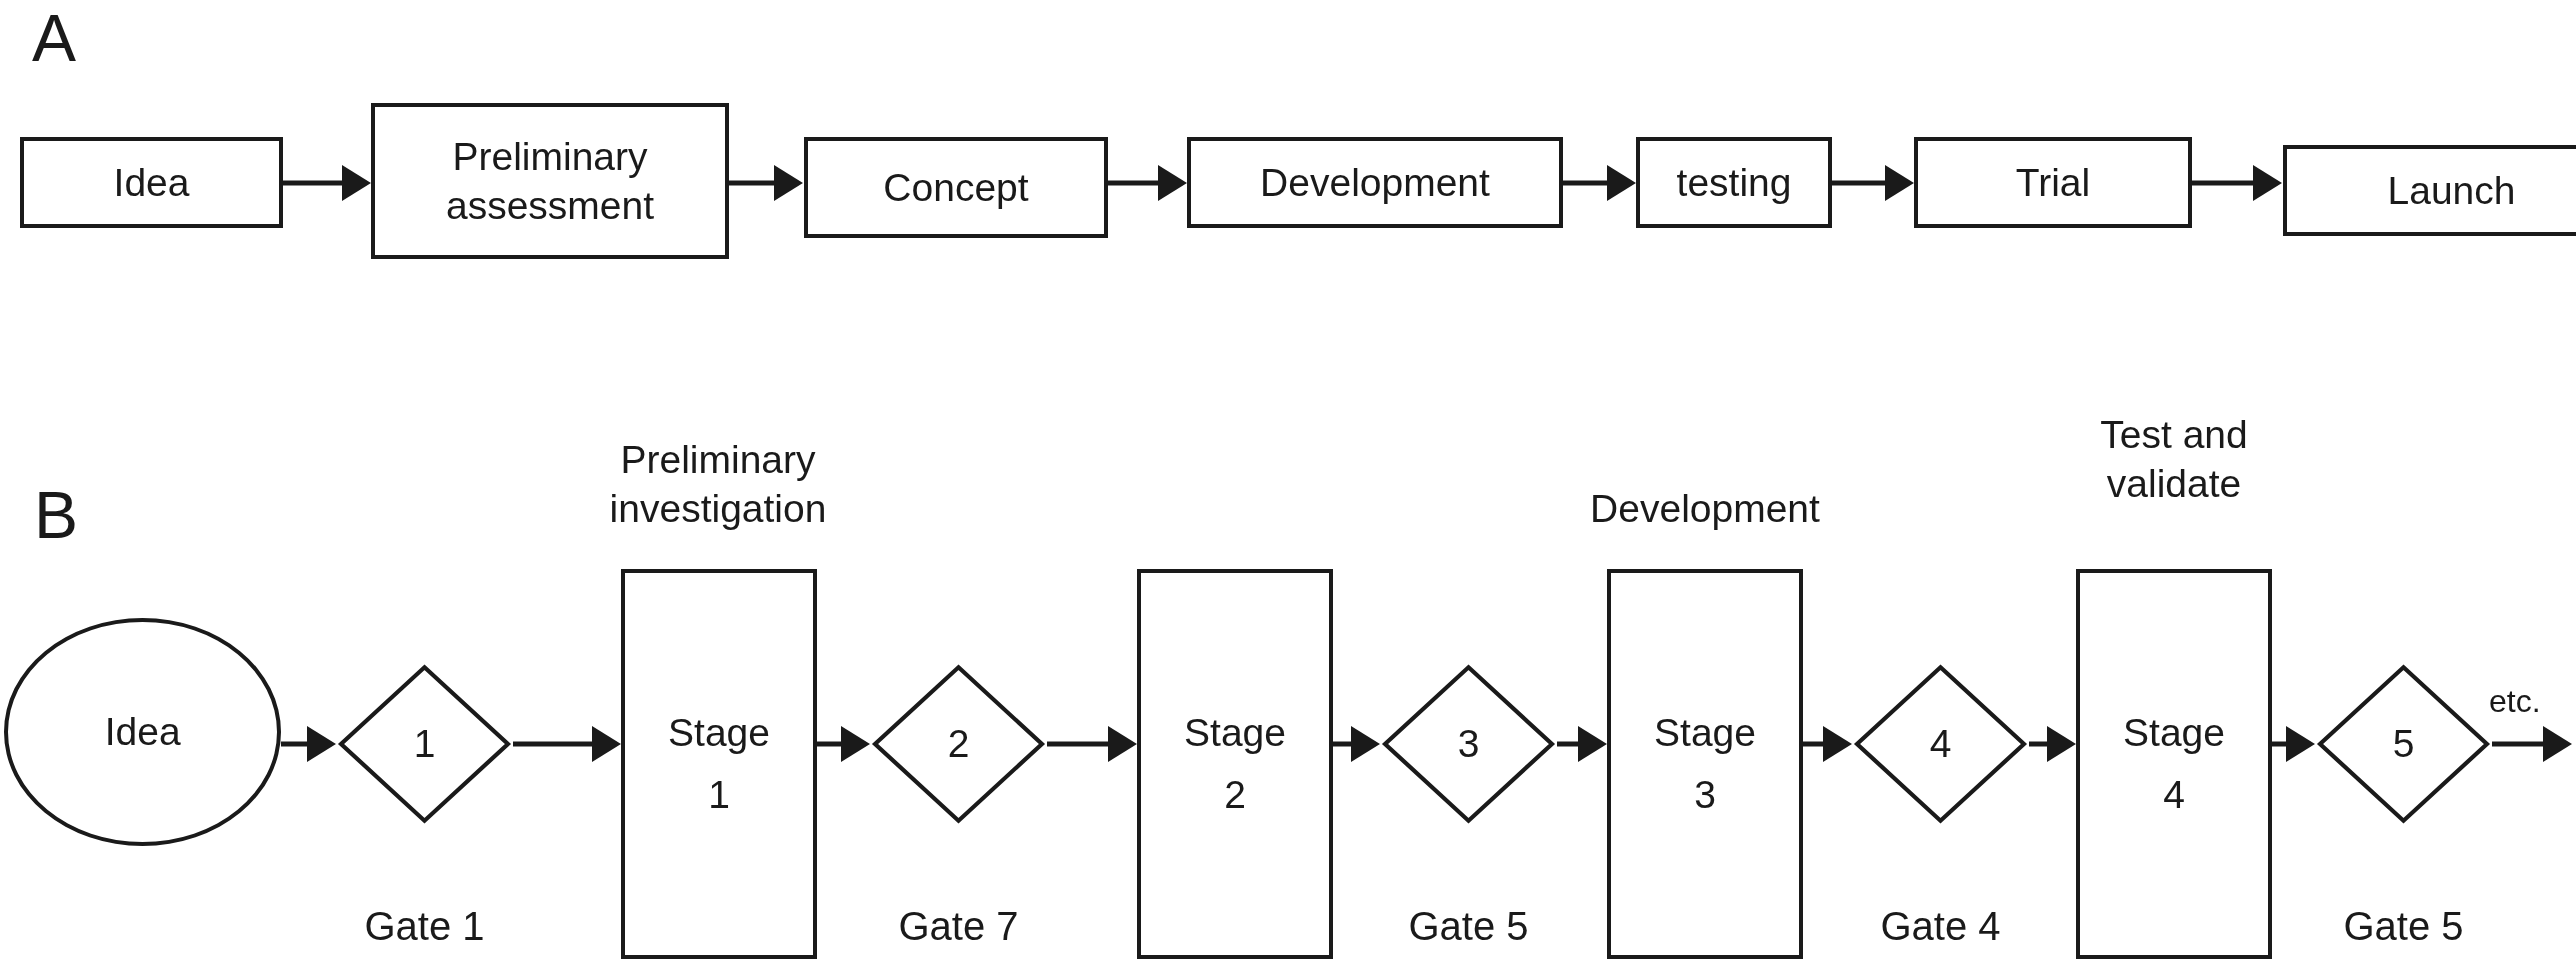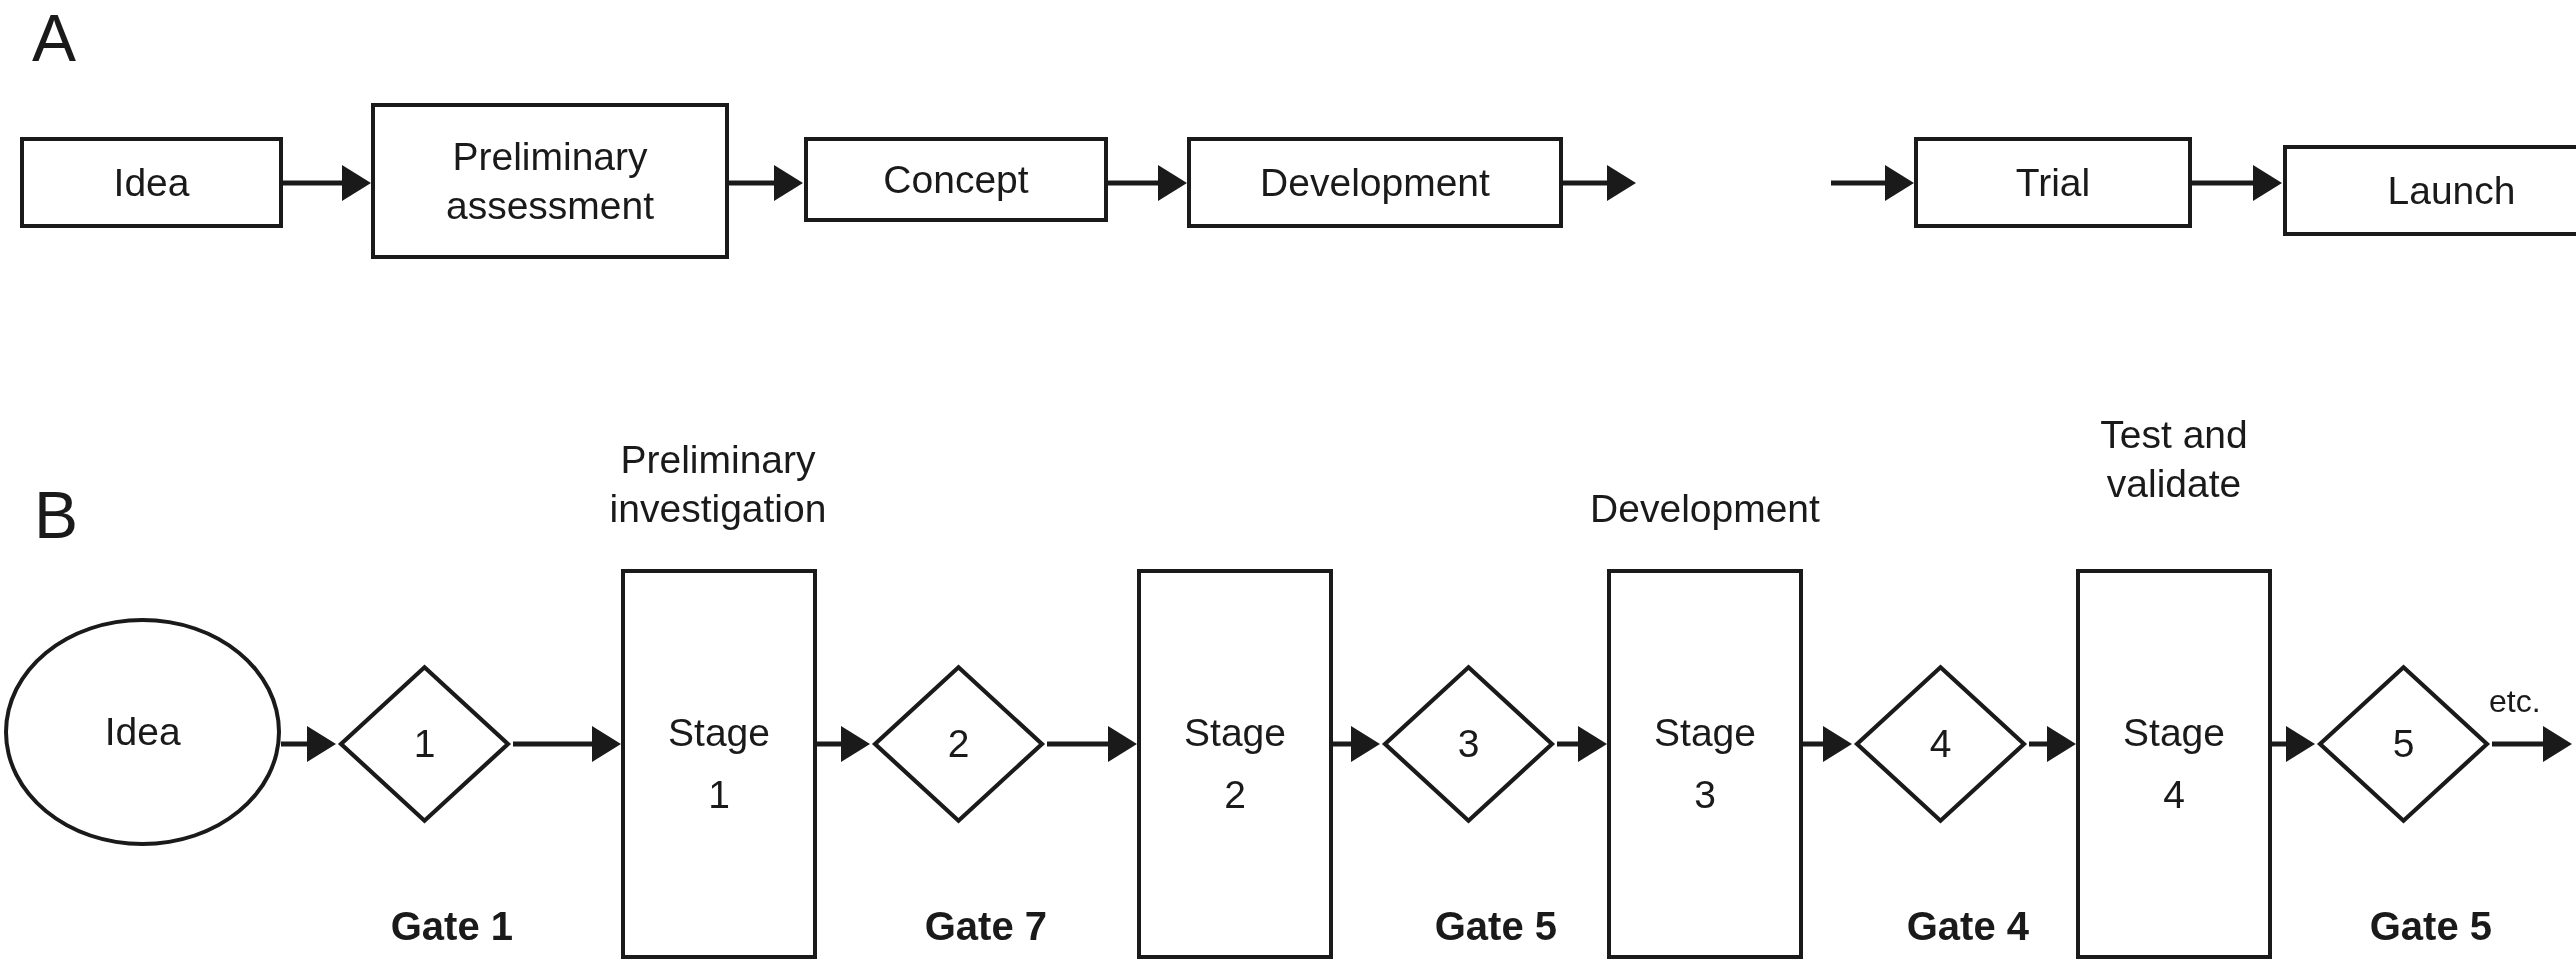--- a/index.html
+++ b/index.html
@@ -29,23 +29,22 @@
     background:#fff;display:flex;align-items:center;justify-content:center;
     font-size:39px;
   }
   .gate{position:absolute;width:177px;height:164px;}
   .gate svg{position:absolute;left:0;top:0;}
   .gate-num{
     position:absolute;left:0;top:0;width:177px;height:164px;
     display:flex;align-items:center;justify-content:center;font-size:39px;
   }
   .gate-label{
-    position:absolute;width:177px;top:904px;text-align:right;font-size:40px;
+    position:absolute;width:177px;top:904px;text-align:center;font-size:40px;
     white-space:nowrap;
-    font-weight:bold;
   }
   .stage{
     position:absolute;box-sizing:border-box;border:4.2px solid #1a1a1a;background:#fff;
     top:569px;width:196px;height:390px;
     display:flex;flex-direction:column;align-items:center;justify-content:center;
     gap:18.6px;font-size:39px;
   }
   .stage-heading{
     position:absolute;width:438px;text-align:center;font-size:39px;line-height:49px;
     white-space:pre-line;
@@ -59,26 +58,27 @@
 
   <div class="big-label" style="left:32px;top:5px">A</div>
 
   <div class="box" style="left:20px;top:137px;width:263px;height:91px">Idea</div>
   <div class="arrow" style="left:283px;top:164px;width:88px"></div>
 
   <div class="box" style="left:371px;top:103px;width:358px;height:156px">Preliminary
 assessment</div>
   <div class="arrow" style="left:729px;top:164px;width:74px"></div>
 
-  <div class="box" style="left:804px;top:137px;width:304px;height:85px">Concept</div>
+  <div class="box" style="left:804px;top:137px;width:304px;height:101px">Concept</div>
   <div class="arrow" style="left:1108px;top:164px;width:79px"></div>
 
   <div class="box" style="left:1187px;top:137px;width:376px;height:91px">Development</div>
   <div class="arrow" style="left:1563px;top:164px;width:73px"></div>
 
+  <div class="box" style="left:1636px;top:137px;width:196px;height:91px">testing</div>
   <div class="arrow" style="left:1831px;top:164px;width:83px"></div>
 
   <div class="box" style="left:1914px;top:137px;width:278px;height:91px">Trial</div>
   <div class="arrow" style="left:2192px;top:164px;width:90px"></div>
 
   <div class="box" style="left:2283px;top:145px;width:337px;height:91px">Launch</div>
 
   <div class="big-label" style="left:34px;top:482px">B</div>
 
   <div class="ellipse" style="left:4.2px;top:618px;width:277px;height:228px">Idea</div>

